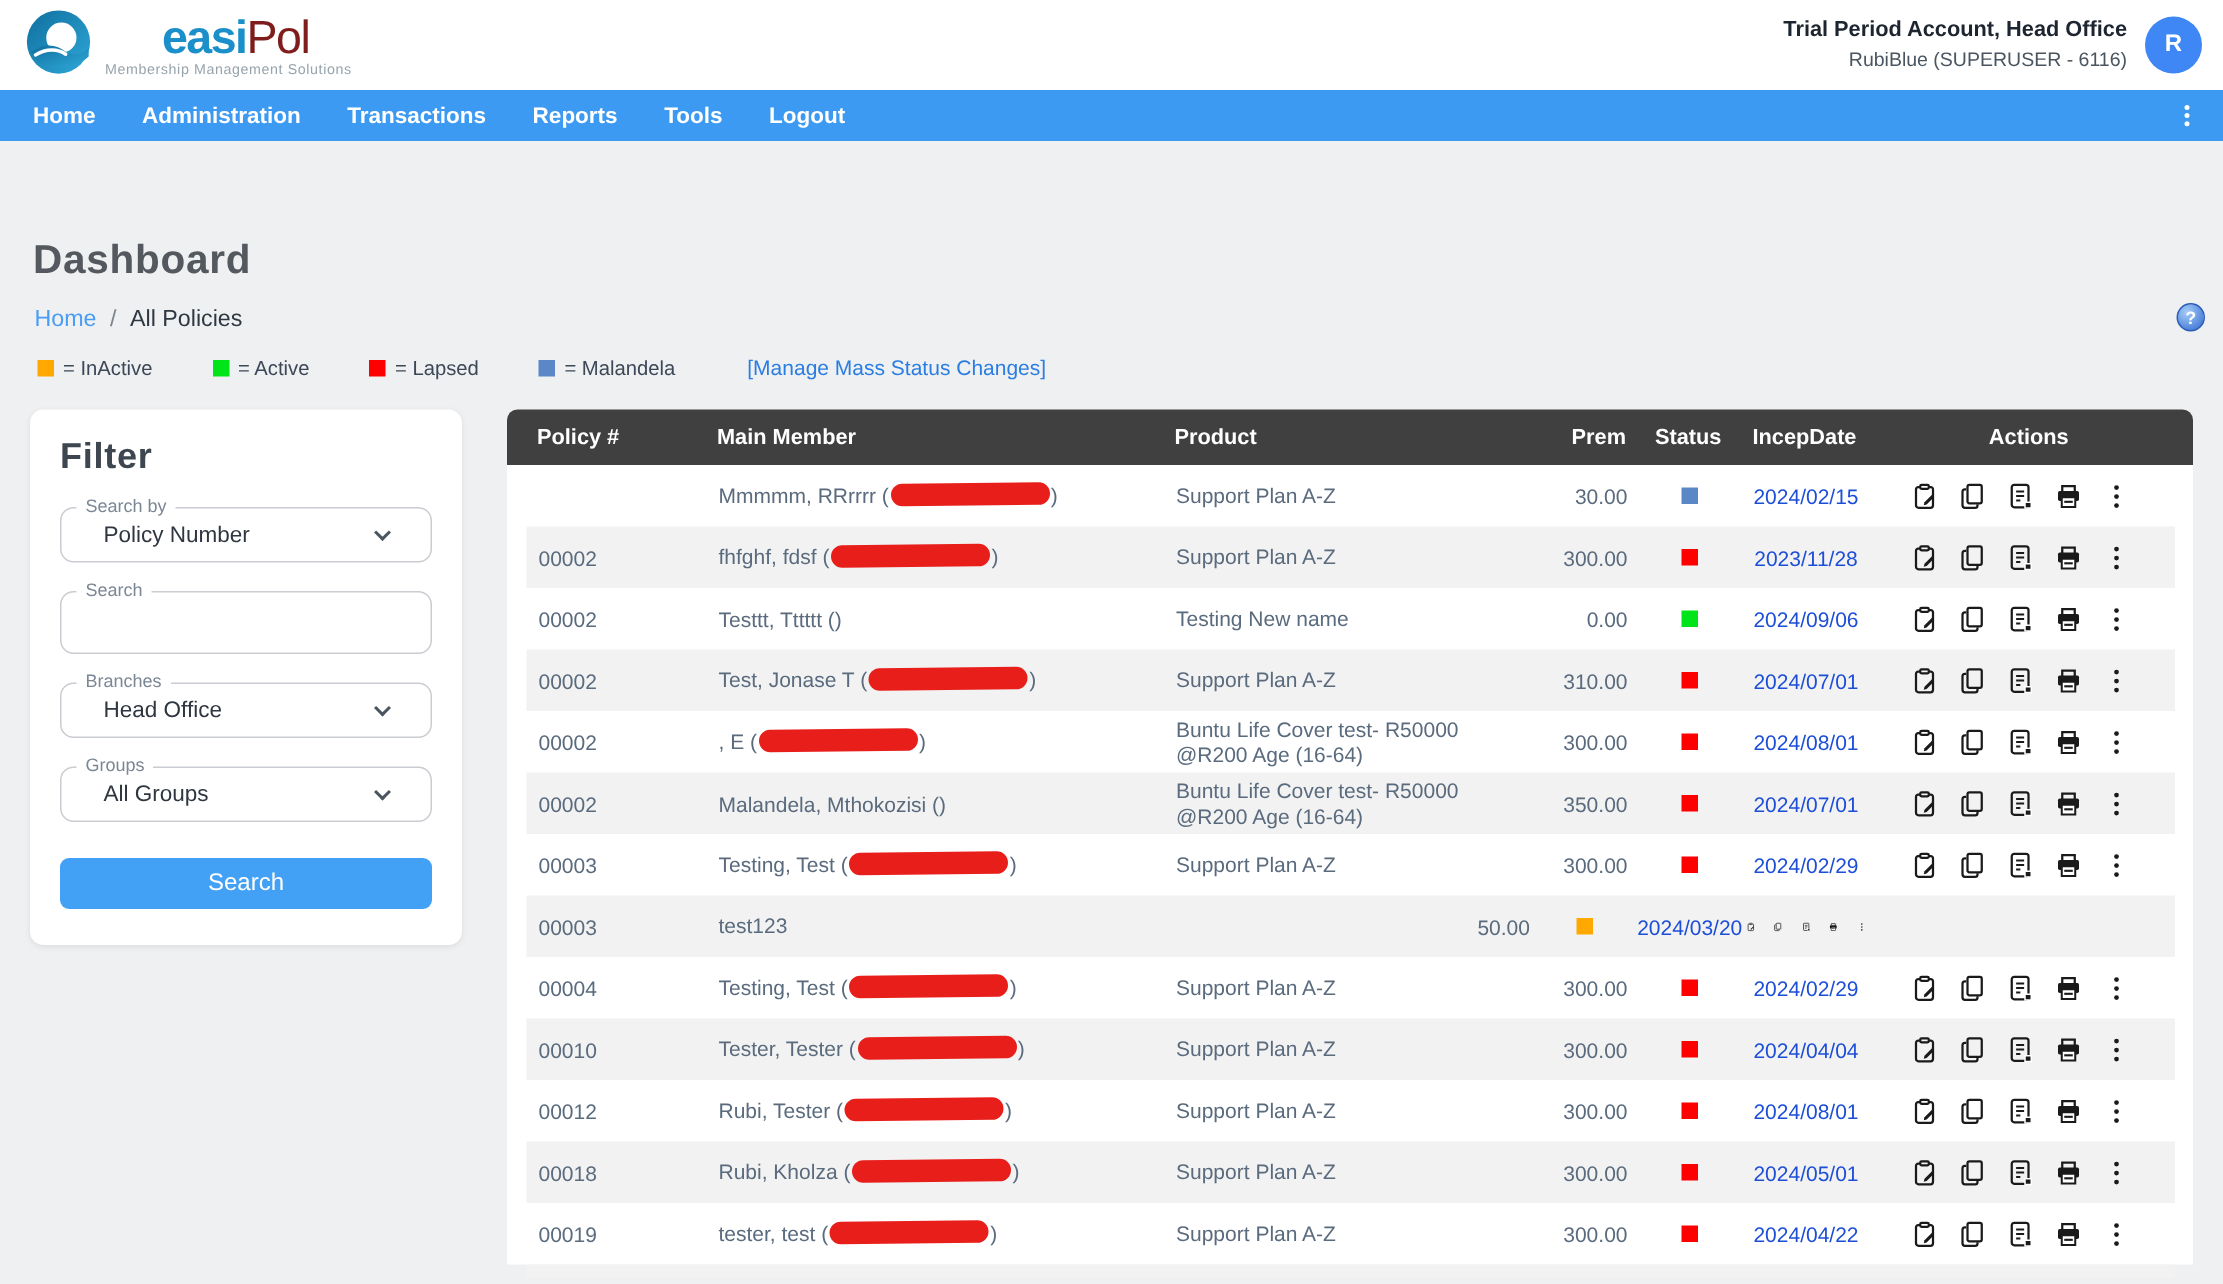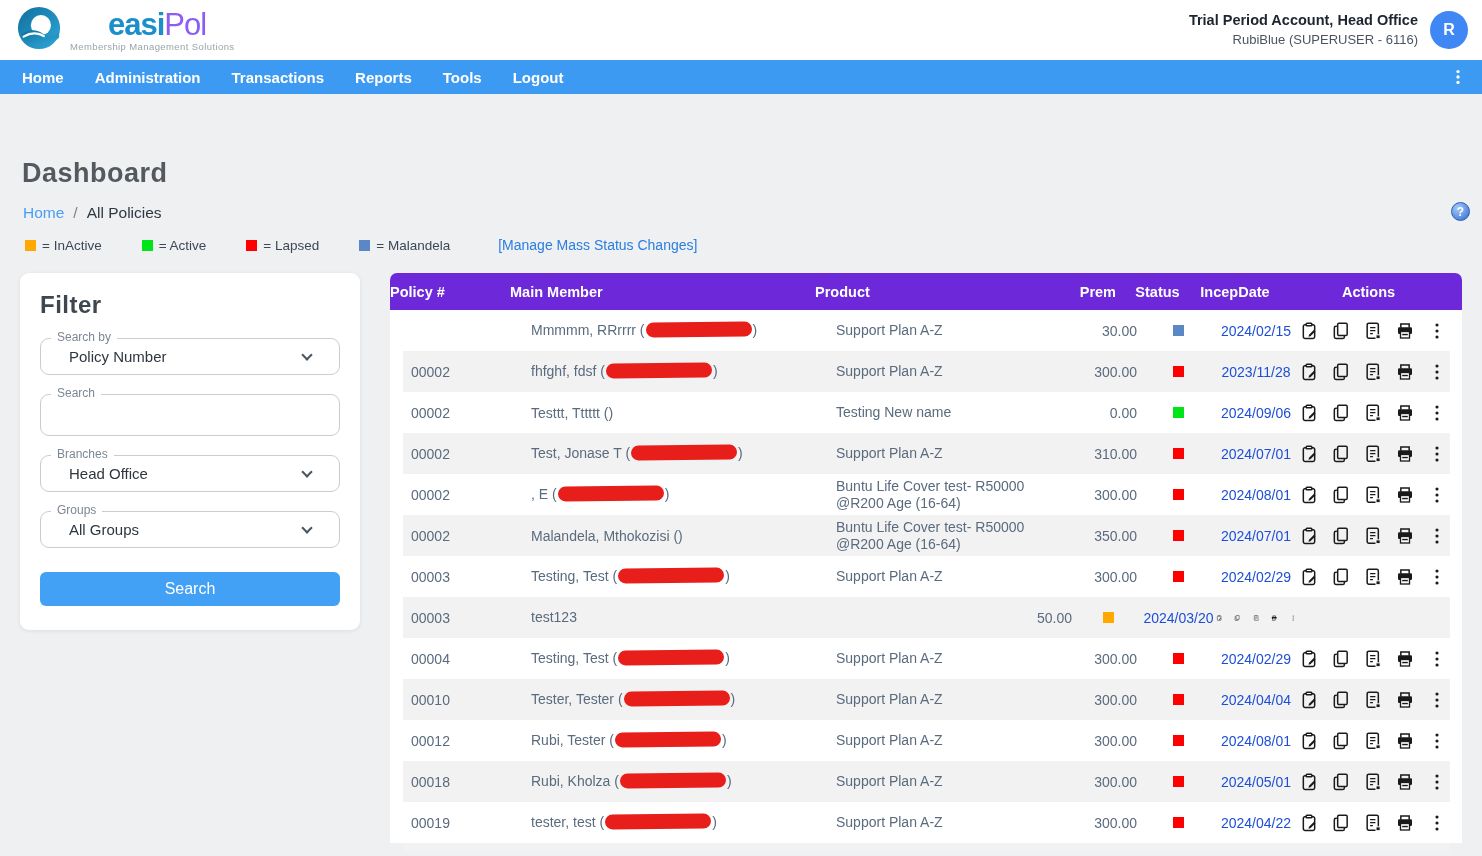--- a/index.html
+++ b/index.html
@@ -6,21 +6,21 @@
   html,body { width:1482px; height:856px; overflow:hidden; background:#eff0f1;
     font-family:"Liberation Sans", sans-serif; }
 
   
   .topbar { height:60px; background:#ffffff; display:flex; align-items:center;
     justify-content:space-between; padding:0 14px 0 16px; }
   .brand { display:flex; align-items:center; gap:8px; }
   .brand-text { line-height:1; }
   .brand-name { font-size:31px; letter-spacing:-1px; }
   .brand-bold { font-weight:bold; color:#1b8fc9;margin-left:38px; }
-  .brand-light { font-weight:300; color:#8b5cf6; }
+  .brand-light { font-weight:300; color:#7f1d1d; }
   .brand-tagline { font-size:9.5px; color:#98a4ad; margin-top:2px; letter-spacing:.4px; }
   .account { display:flex; align-items:center; gap:12px; }
   .account-text { text-align:right; line-height:1.35; }
   .account-line1 { font-weight:bold; font-size:14.5px; color:#1d2530; }
   .account-line2 { font-size:13px; color:#4a5560; }
   .avatar { width:38px; height:38px; border-radius:50%; background:#3f87f5; color:#fff;
     font-weight:bold; font-size:16px; display:flex; align-items:center; justify-content:center; }
 
   
   .nav { height:34px; background:#3d9af2; display:flex; align-items:center; gap:31px;
@@ -40,41 +40,41 @@
   .crumb-sep { color:#7a848e; }
   .crumb-cur { color:#2e3842; }
   .legend-row { margin:15px 0 0 25px; display:flex; align-items:center; gap:40px; font-size:13.5px; color:#3c4858; }
   .legend-item { display:flex; align-items:center; gap:6px; }
   .legend-sq { width:11px; height:11px; display:inline-block; }
   .manage-link { color:#2a7de1; font-size:14px; margin-left:8px; cursor:pointer; }
 
   .content { display:flex; align-items:flex-start; gap:30px; padding:0 20px; margin-top:20px; }
 
   
-  .filter-card { width:340px; background:#fff; border-radius:9px; padding:18px 20px 24px 20px;
+  .filter-card { width:288px; background:#fff; border-radius:9px; padding:18px 20px 24px 20px;
     box-shadow:0 1px 4px rgba(0,0,0,.08); }
   .filter-title { font-size:24px; font-weight:600; color:#3e4650; letter-spacing:.5px; }
   .field { position:relative; margin-top:19px; }
   .field-label { position:absolute; top:-8px; left:11px; background:#fff; padding:0 6px;
     font-size:12px; color:#7c8794; }
   .select-box, .text-box { width:100%; border:1px solid #c9ccd1; border-radius:9px;
     background:#fff; font-size:15px; color:#2f3640; display:flex; align-items:center;
     padding:0 28px; font-family:"Liberation Sans", sans-serif; }
   .select-box { height:37px; cursor:pointer; justify-content:space-between; }
   .text-box { height:42px; outline:none; }
   .chev { width:8px; height:8px; border-right:2px solid #4a5560; border-bottom:2px solid #4a5560;
     transform:rotate(45deg); margin-top:-4px; }
   .search-btn { margin-top:24px; width:100%; height:34px; background:#42a0f5; border:none;
     border-radius:6px; color:#fff; font-size:16px; cursor:pointer; font-family:"Liberation Sans", sans-serif; }
 
   
   .table-wrap { flex:1; }
-  .thead { height:37px; background:#6d28d9; border-radius:7px 7px 0 0; display:grid;
+  .thead { height:37px; background:#404040; border-radius:7px 7px 0 0; display:grid;
     grid-template-columns:120px 305px 240px 65px 75px 80px 1fr; align-items:center;
-    color:#fff; font-weight:bold; font-size:14.5px; }
+    padding-left:20px; color:#fff; font-weight:bold; font-size:14.5px; }
   .tbody { background:#fff; padding:0 12px 0 13px; }
   .trow { display:grid; grid-template-columns:120px 305px 240px 65px 75px 80px 1fr;
     align-items:center; min-height:41px; padding-left:8px; font-size:14px; color:#5a6b7e; }
   .trow.striped { background:#f2f2f2; }
   .c-prem { text-align:right; padding-right:4px; }
   .c-status { justify-self:center; }
   .c-date { text-align:center; color:#1d4ed8; }
   .c-product { line-height:1.2; padding-right:10px; }
   .status-sq { width:11px; height:11px; display:block; }
   .c-actions { display:flex; gap:12px; justify-content:center; align-items:center; }

